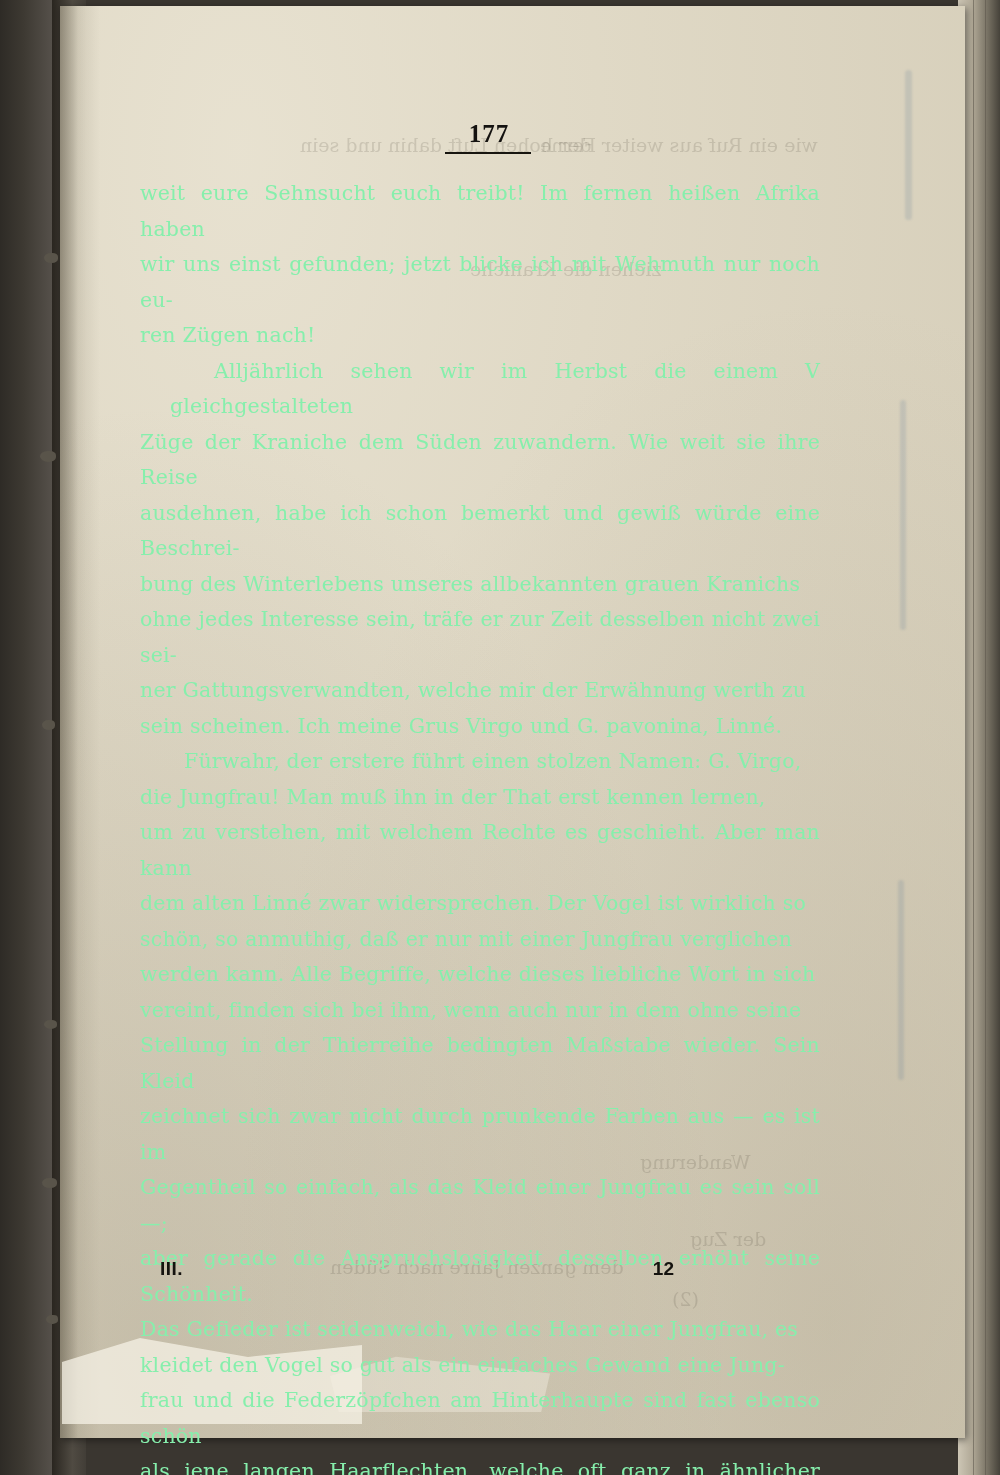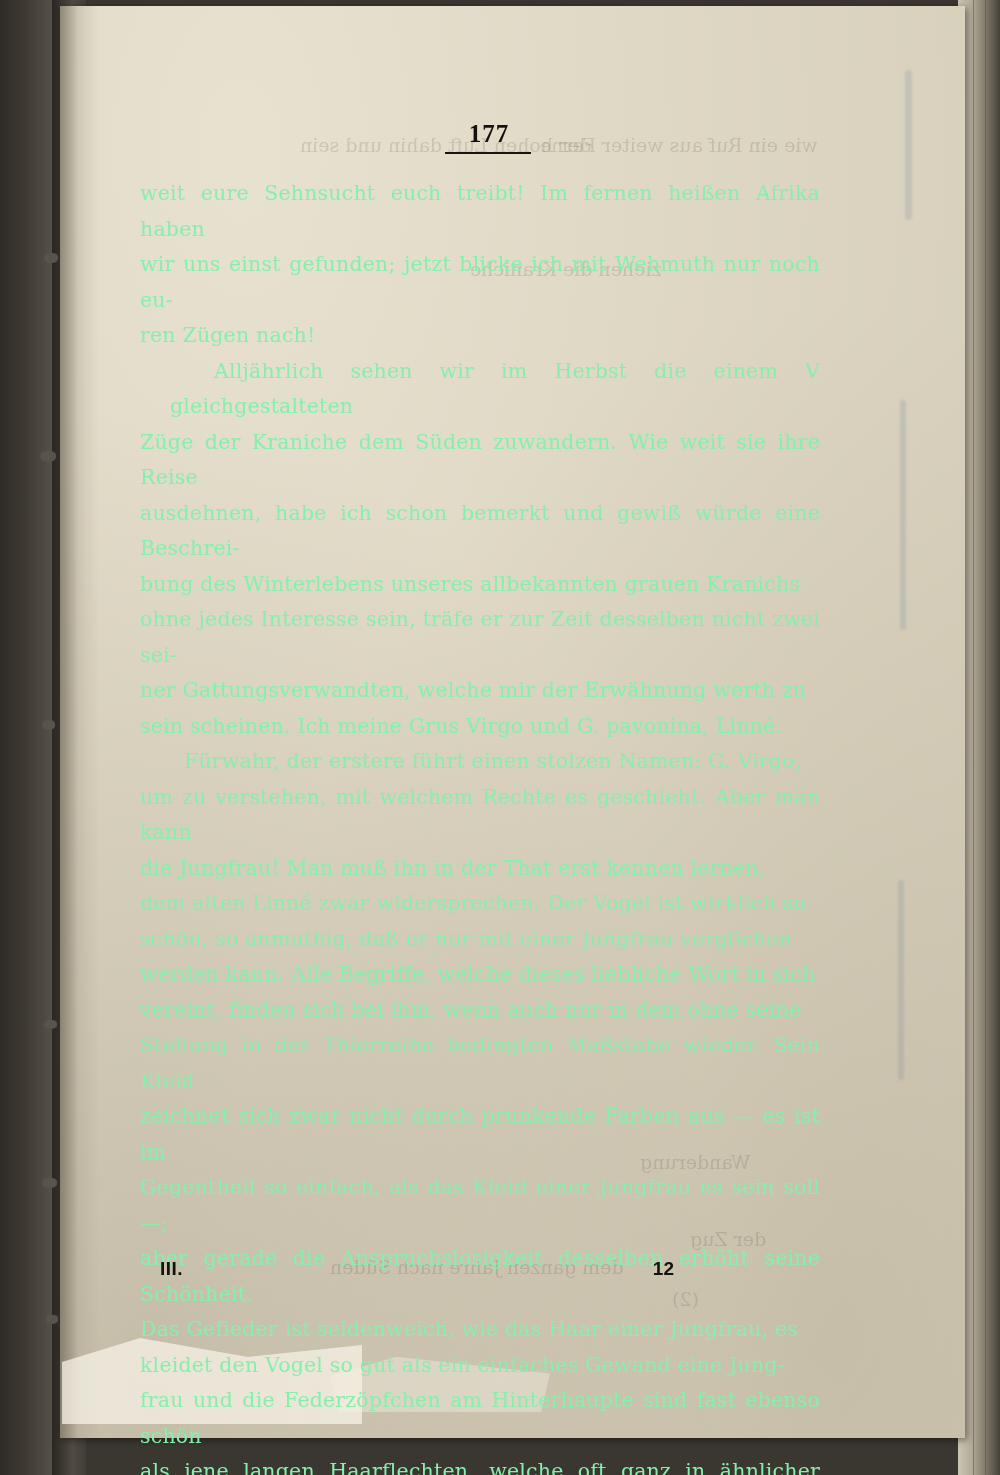--- a/index.html
+++ b/index.html
@@ -221,22 +221,22 @@
       <span class="blk">Züge der Kraniche dem Süden zuwandern. Wie weit sie ihre Reise</span>
       <span class="blk">ausdehnen, habe ich schon bemerkt und gewiß würde eine Beschrei-</span>
       <span class="blk">bung des Winterlebens unseres allbekannten grauen Kranichs</span>
       <span class="blk">ohne jedes Interesse sein, träfe er zur Zeit desselben nicht zwei sei-</span>
       <span class="blk">ner Gattungsverwandten, welche mir der Erwähnung werth zu</span>
       <span class="blk">sein scheinen. Ich meine Grus Virgo und G. pavonina, Linné.</span>
     </p>
 
     <p class="para fraktur">
       <span class="blk" style="text-indent:44px;">Fürwahr, der erstere führt einen stolzen Namen: G. Virgo,</span>
+      <span class="blk">die Jungfrau! Man muß ihn in der That erst kennen lernen,</span>
       <span class="blk">um zu verstehen, mit welchem Rechte es geschieht. Aber man kann</span>
-      <span class="blk">die Jungfrau! Man muß ihn in der That erst kennen lernen,</span>
       <span class="blk">dem alten Linné zwar widersprechen. Der Vogel ist wirklich so</span>
       <span class="blk">schön, so anmuthig, daß er nur mit einer Jungfrau verglichen</span>
       <span class="blk">werden kann. Alle Begriffe, welche dieses liebliche Wort in sich</span>
       <span class="blk">vereint, finden sich bei ihm, wenn auch nur in dem ohne seine</span>
       <span class="blk">Stellung in der Thierreihe bedingten Maßstabe wieder. Sein Kleid</span>
       <span class="blk">zeichnet sich zwar nicht durch prunkende Farben aus — es ist im</span>
       <span class="blk">Gegentheil so einfach, als das Kleid einer Jungfrau es sein soll —;</span>
       <span class="blk">aber gerade die Anspruchslosigkeit desselben erhöht seine Schönheit.</span>
       <span class="blk">Das Gefieder ist seidenweich, wie das Haar einer Jungfrau, es</span>
       <span class="blk">kleidet den Vogel so gut als ein einfaches Gewand eine Jung-</span>

